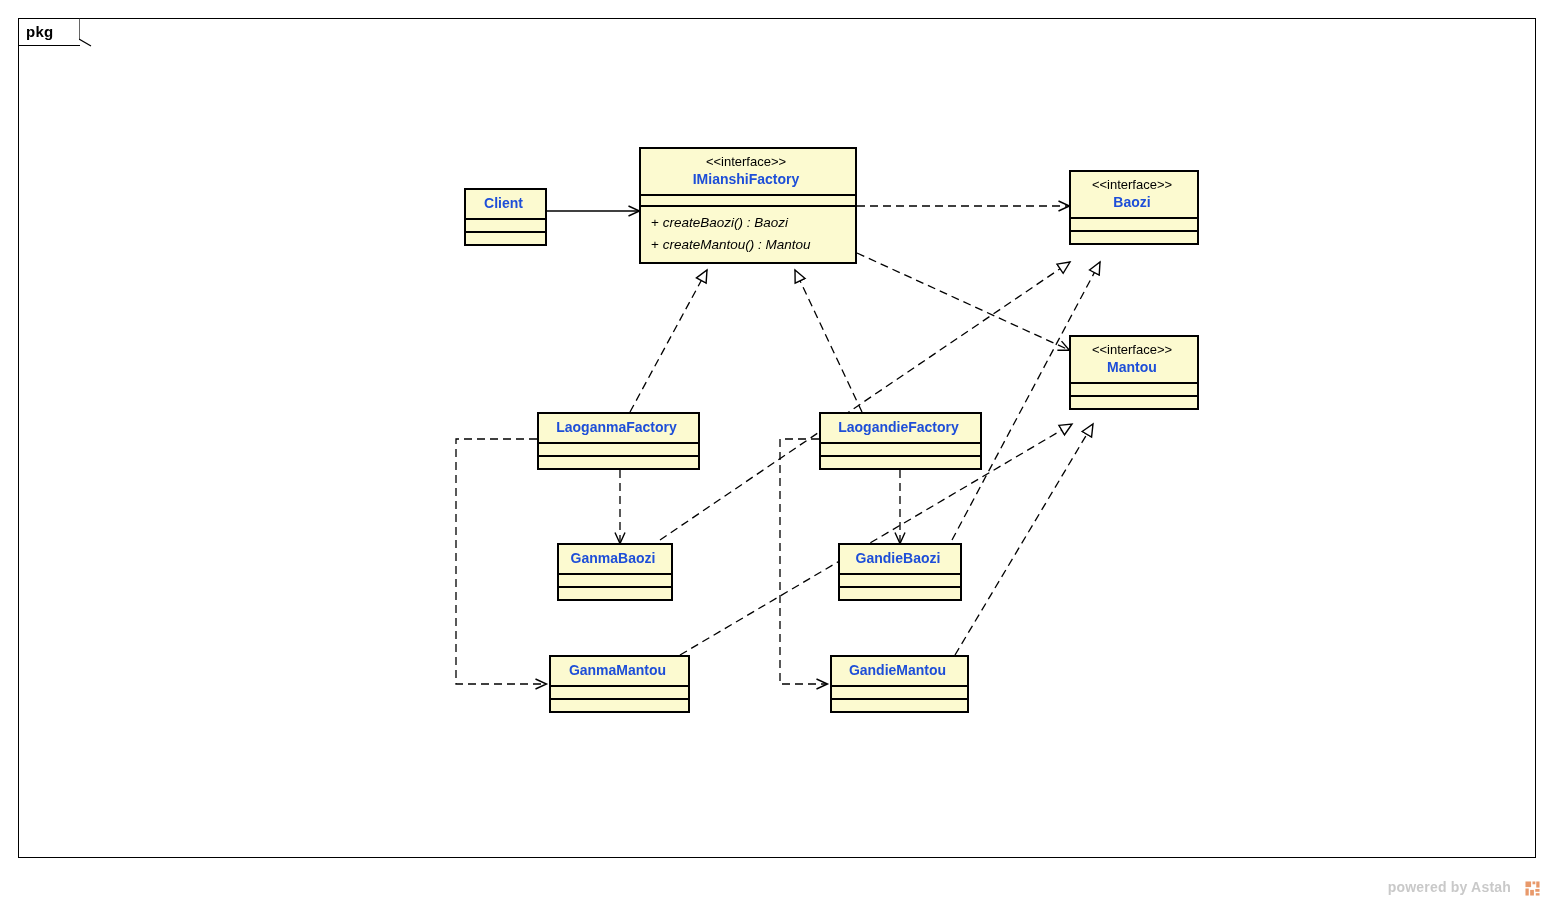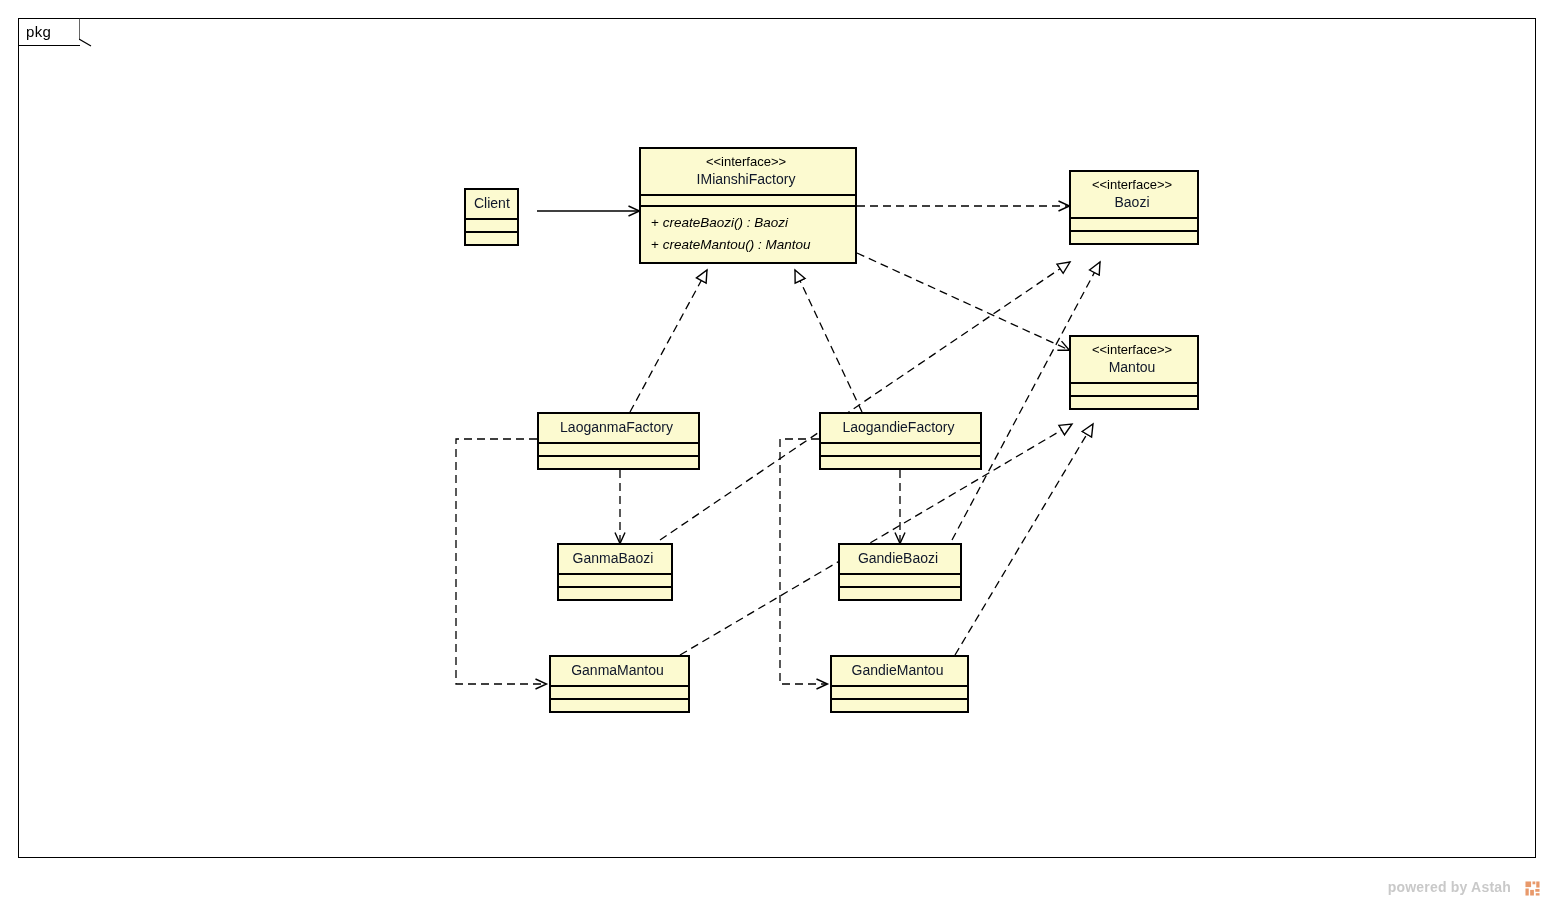--- a/index.html
+++ b/index.html
@@ -45,21 +45,21 @@
     left: 79px;
     top: 17px;
     width: 20px;
     height: 30px;
   }
   .pkg-label {
     position: absolute;
     left: 26px;
     top: 23px;
     font-size: 15px;
-    font-weight: normal;
+    font-weight: bold;
     color: #000;
     letter-spacing: 0.3px;
   }
   
   .uml {
     position: absolute;
     background: #fcfad0;
     border: 2px solid #000000;
     box-sizing: border-box;
     z-index: 5;
@@ -70,22 +70,22 @@
   }
   .uml .stereo {
     display: block;
     font-size: 13px;
     color: #000;
     line-height: 17px;
   }
   .uml .cname {
     display: block;
     font-size: 14px;
-    font-weight: normal;
-    color: #0f172a;
+    font-weight: bold;
+    color: #1d4ed8;
     line-height: 19px;
     white-space: nowrap;
   }
   .uml .divider {
     border-top: 2px solid #000;
     height: 0;
     font-size: 0;
   }
   .uml .cmp-empty {
     height: 11px;
@@ -205,21 +205,21 @@
 
     <g>
       <line x1="900" y1="470" x2="900" y2="543" stroke="#000000" stroke-width="1.3" stroke-dasharray="8,5" marker-end="url(#openArrow)"></line>
     </g>
 
     <g>
       <path d="M 819,439 L 780,439 L 780,684 L 827,684" fill="none" stroke="#000000" stroke-width="1.3" stroke-dasharray="8,5" marker-end="url(#openArrow)"></path>
     </g>
   </svg>
 
-  <div class="uml" style="left:464px; top:188px; width:55px;">
+  <div class="uml" style="left:464px; top:188px; width:83px;">
     <div class="name-cmp">
       <span class="cname">Client</span>
     </div>
     <div class="divider"></div>
     <div class="cmp-empty"></div>
     <div class="divider"></div>
     <div class="cmp-empty"></div>
   </div>
 
   <div class="uml" style="left:639px; top:147px; width:218px;">

